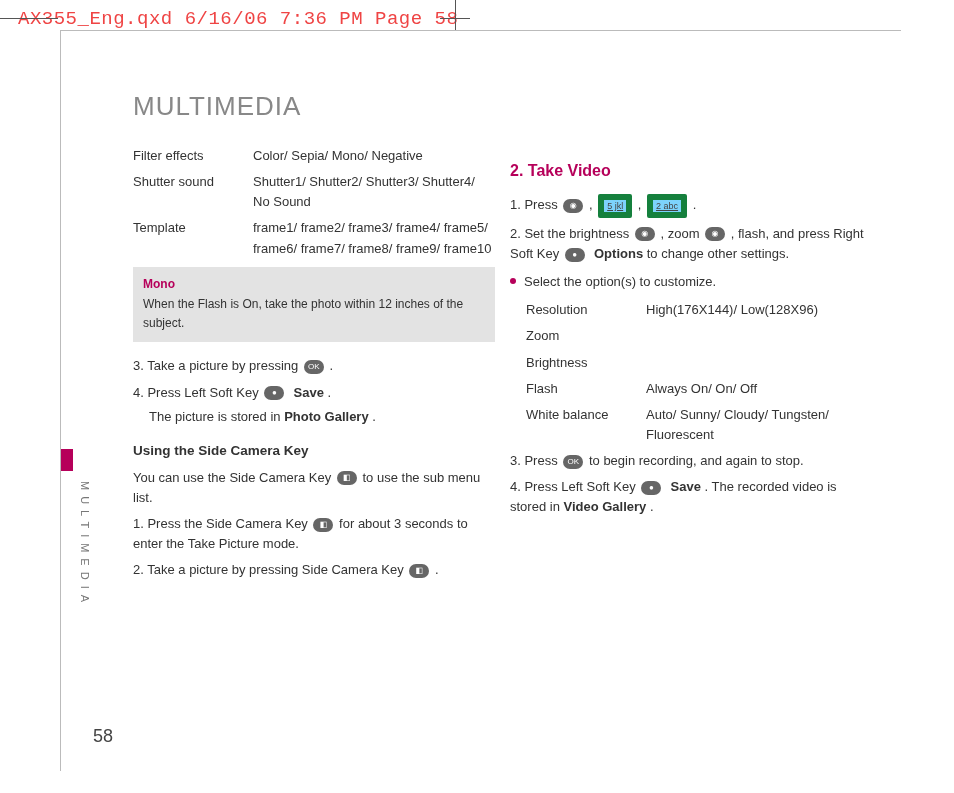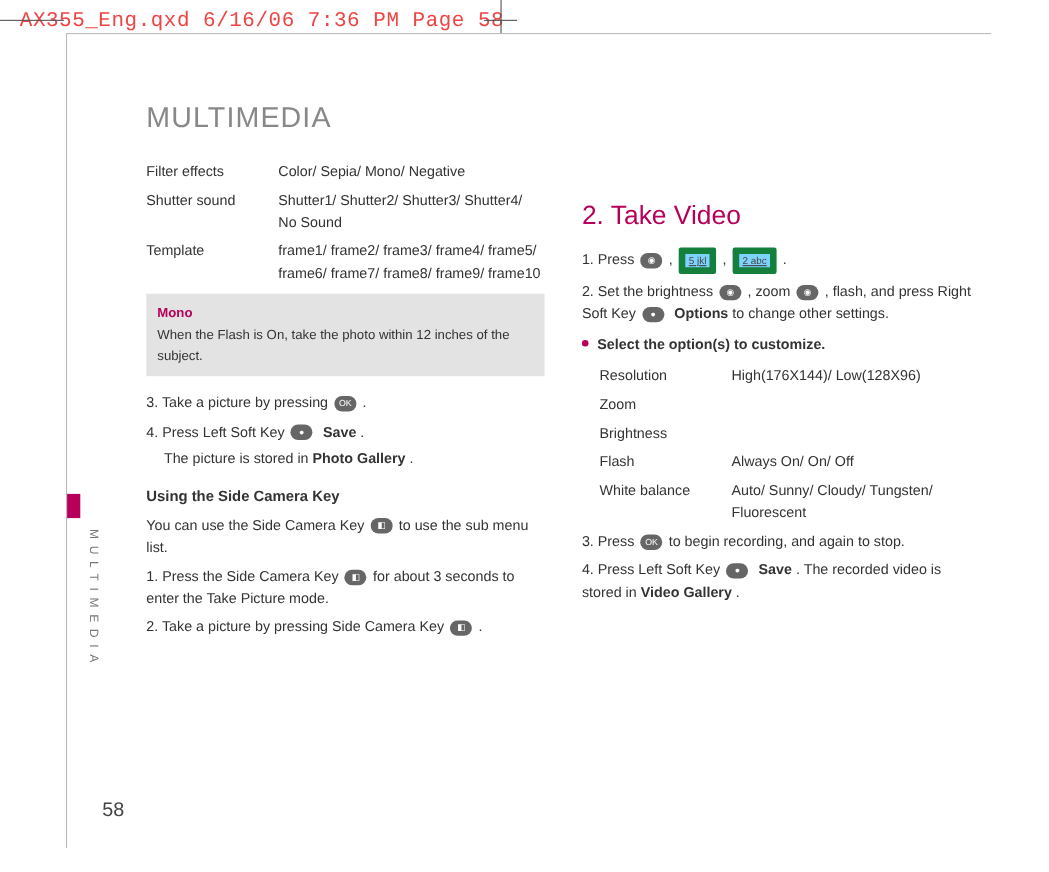--- a/index.html
+++ b/index.html
@@ -64,40 +64,39 @@
     width: 758px;
   }
   .title {
     font-size: 26px;
     color: #888;
     letter-spacing: 1px;
     margin-bottom: 24px;
   }
   .columns {
     display: flex;
-    gap: 34px;
-    align-items: center;
+    gap: 15px;
   }
   .col { width: 362px; font-size: 13px; line-height: 1.55; color: #333; }
   .def-row { display:flex; margin-bottom:6px; }
   .def-label { width: 120px; flex-shrink:0; }
   .def-val { flex:1; }
   .note-box {
     background: #e3e3e3;
     padding: 8px 10px 10px 10px;
     margin: 8px 0 14px 0;
     font-size: 12px;
   }
   .note-title { color: #b6005a; font-weight: bold; margin-bottom: 2px; }
   .step { margin: 6px 0; }
   .step .sub { margin-left: 16px; margin-top:4px; }
   .bold { font-weight: bold; }
   .subhead { font-weight: bold; margin: 14px 0 6px 0; font-size: 13.5px; }
-  .sect-title { color: #b6005a; font-weight: normal; font-size: 24px; margin: 0 0 10px 0; }
-  .bullet-row { display:flex; align-items:flex-start; margin:8px 0;font-weight:bold; }
+  .sect-title { color: #b6005a; font-weight: bold; font-size: 16px; margin: 13px 0 10px 0; }
+  .bullet-row { display:flex; align-items:flex-start; margin:8px 0; }
   .bullet-row .dot { width:6px; height:6px; border-radius:50%; background:#b6005a; margin:6px 8px 0 0; flex-shrink:0; }
   .btn-icon {
     display:inline-block; vertical-align:middle;
     border-radius: 9px;
     background:#666; color:#fff;
     font-size:8px; padding:1px 4px;
     line-height:12px; min-width:12px; text-align:center;
     margin: 0 2px;
   }
   .btn-rect {

